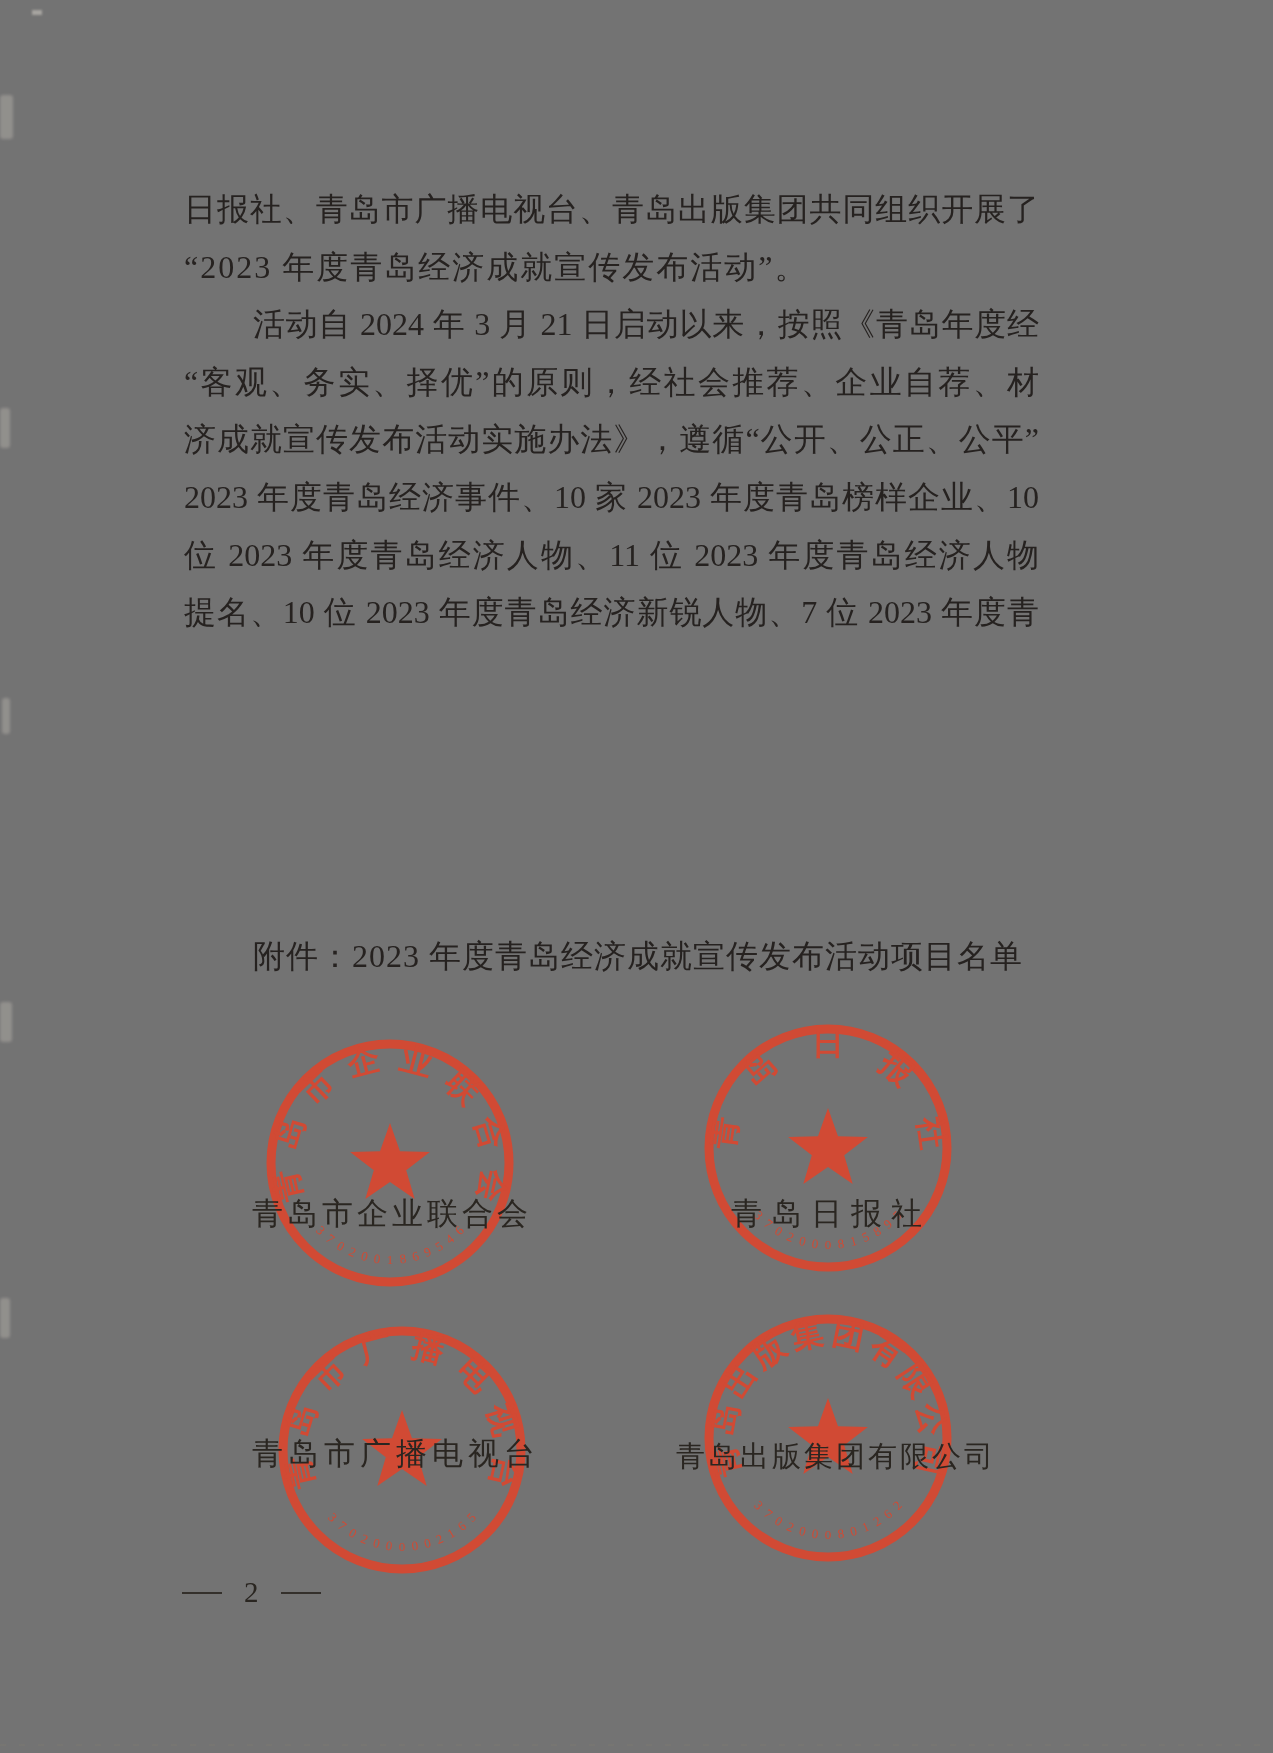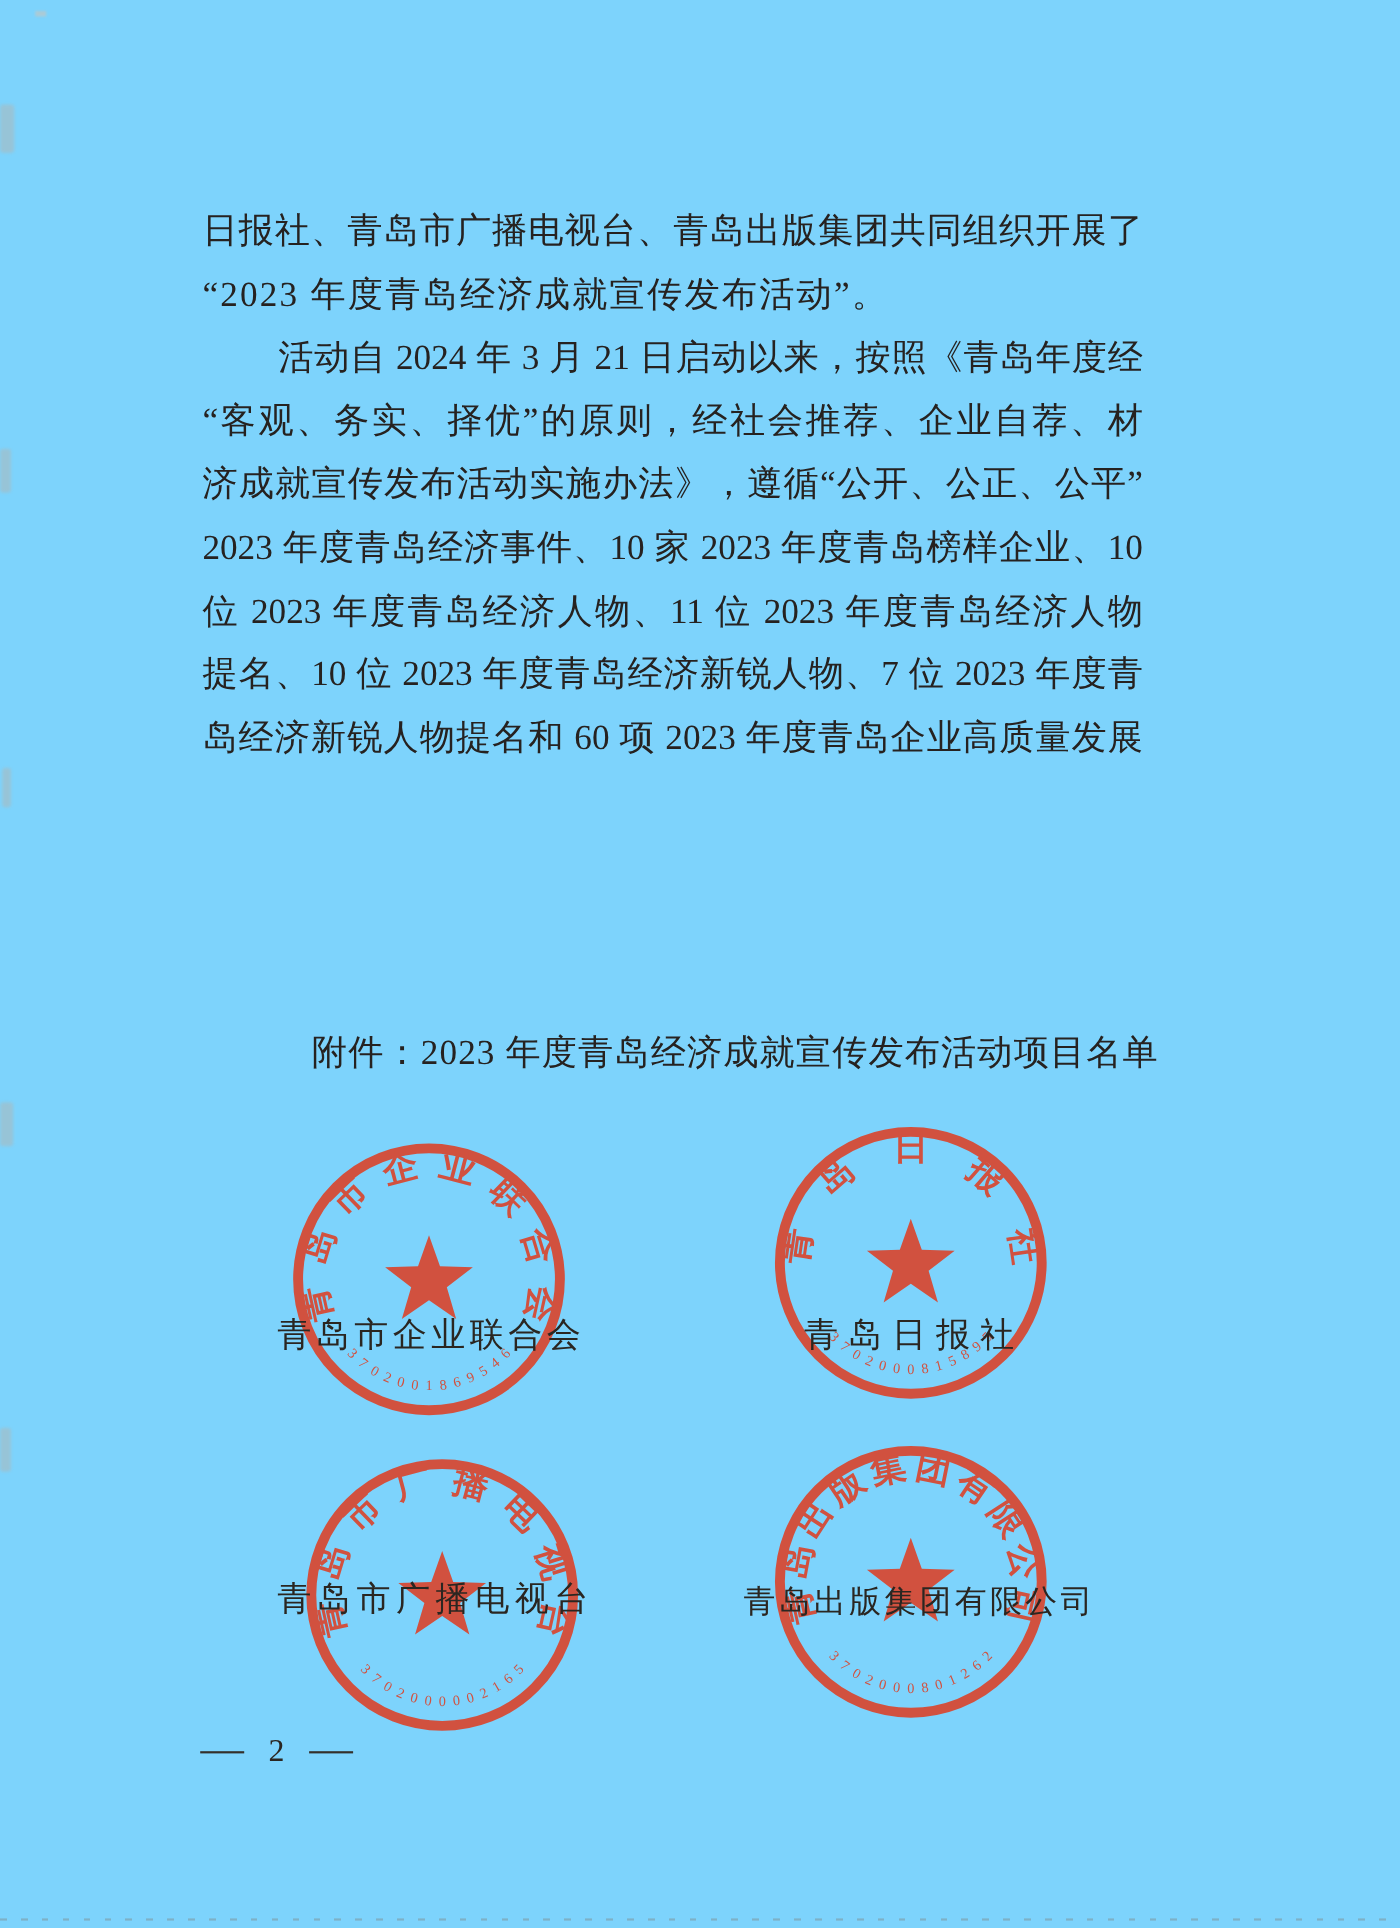--- a/index.html
+++ b/index.html
@@ -3,38 +3,38 @@
 <meta charset="utf-8">
 <style>
   * { margin:0; padding:0; box-sizing:border-box; }
   html,body { width:1273px; height:1753px; }
   body {
     background:#f6f6f4;
     font-family:"Liberation Serif","DejaVu Serif",serif;
   }
   .page {
     position:relative; width:1273px; height:1753px;
-    background:#7dd3fc; overflow:hidden; color:#24211e;
+    background:#737373; overflow:hidden; color:#24211e;
   }
 
   
   .body-text { position:absolute; left:184px; top:181px; width:855px; }
   .doc-line {
     font-size:32px; line-height:57.6px; height:57.6px;
     color:#262220; letter-spacing:2px; white-space:nowrap;
   }
   .doc-line.stretch {
     white-space:normal; letter-spacing:0;
     text-align:justify; text-align-last:justify;
   }
   .doc-line.indent { text-indent:69px; }
   .attachment {
     position:absolute; left:184px; top:926px; width:900px;
     font-size:32px; line-height:60px; text-indent:69px;
-    color:#262220; letter-spacing:1px;text-align:center;
+    color:#262220; letter-spacing:1px;
   }
 
   
   .stamp { position:absolute; width:260px; height:260px; z-index:2; opacity:.92; }
   .stamp svg { display:block; }
   .stamp-1 { left:260px; top:1033px; }
   .stamp-2 { left:698px; top:1018px; }
   .stamp-3 { left:272px; top:1320px; }
   .stamp-4 { left:698px; top:1308px; }
 
@@ -93,21 +93,20 @@
 
   <div class="body-text" id="bodyText">
       <div class="doc-line stretch">日报社、青岛市广播电视台、青岛出版集团共同组织开展了</div>
       <div class="doc-line">“2023 年度青岛经济成就宣传发布活动”。</div>
       <div class="doc-line stretch indent">活动自 2024 年 3 月 21 日启动以来，按照《青岛年度经</div>
       <div class="doc-line stretch">“客观、务实、择优”的原则，经社会推荐、企业自荐、材</div>
       <div class="doc-line stretch">济成就宣传发布活动实施办法》，遵循“公开、公正、公平”</div>
       <div class="doc-line stretch">2023 年度青岛经济事件、10 家 2023 年度青岛榜样企业、10</div>
       <div class="doc-line stretch">位 2023 年度青岛经济人物、11 位 2023 年度青岛经济人物</div>
       <div class="doc-line stretch">提名、10 位 2023 年度青岛经济新锐人物、7 位 2023 年度青</div>
-      <div class="doc-line stretch">岛经济新锐人物提名和 60 项 2023 年度青岛企业高质量发展</div>
     </div>
 
   <div class="attachment">附件：2023 年度青岛经济成就宣传发布活动项目名单</div>
 
   <div class="stamp stamp-1">
       <svg viewBox="0 0 260 260" width="260" height="260">
         <defs>
           <path id="arc0" d="M 44.8 169.7 A 94 94 0 1 1 215.2 169.7" fill="none"></path>
           <path id="num0" d="M 47.3 188 A 101 101 0 0 0 212.7 188" fill="none"></path>
         </defs>

